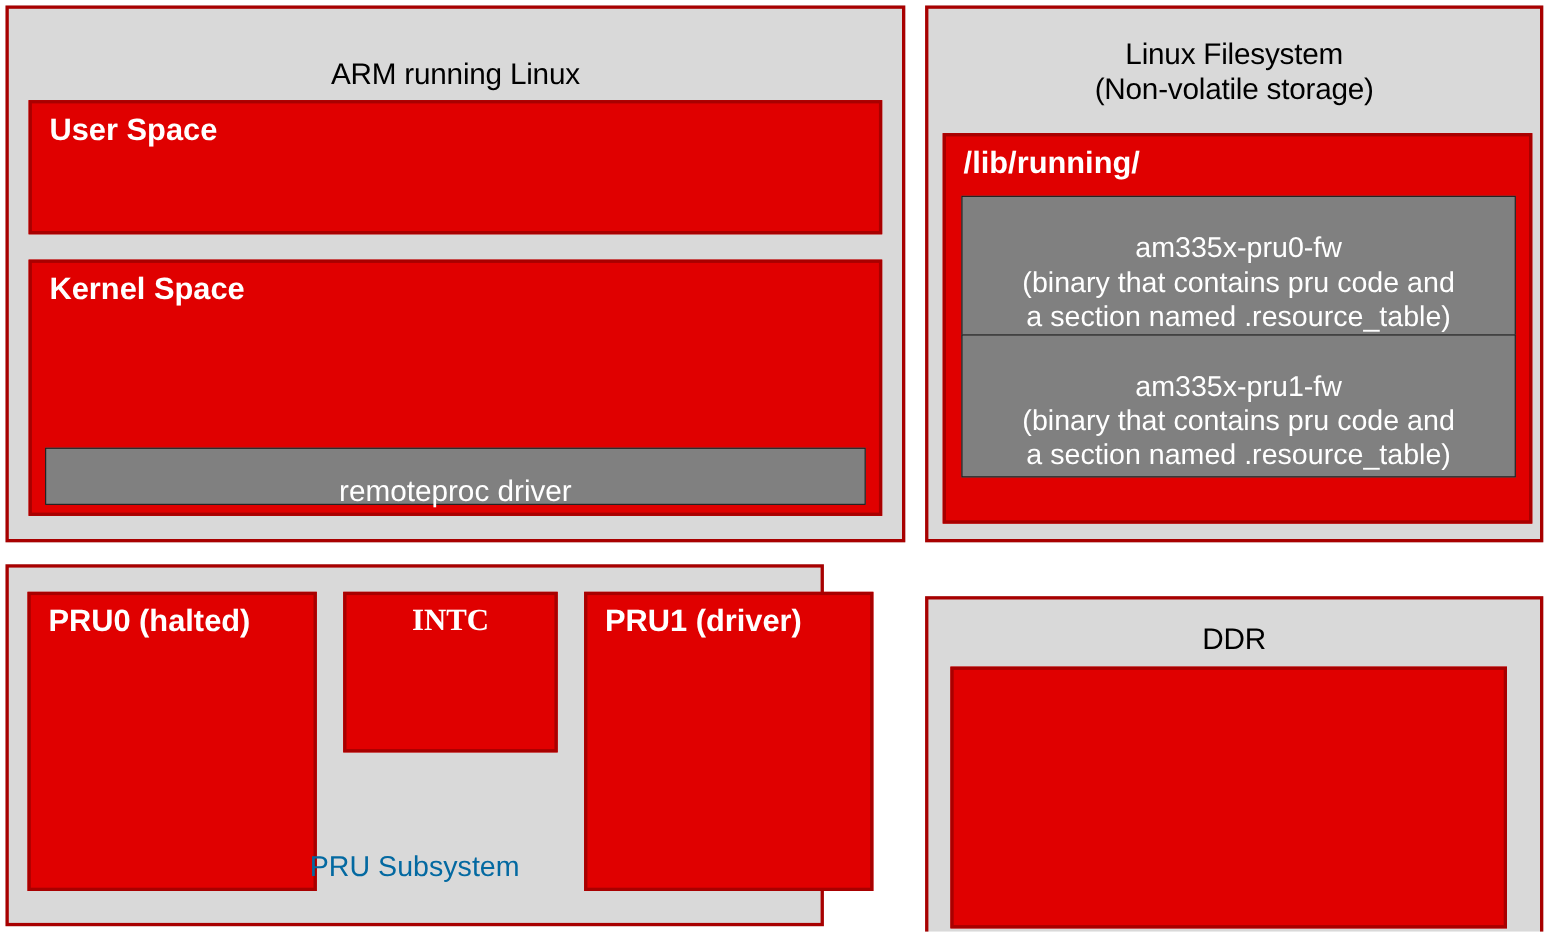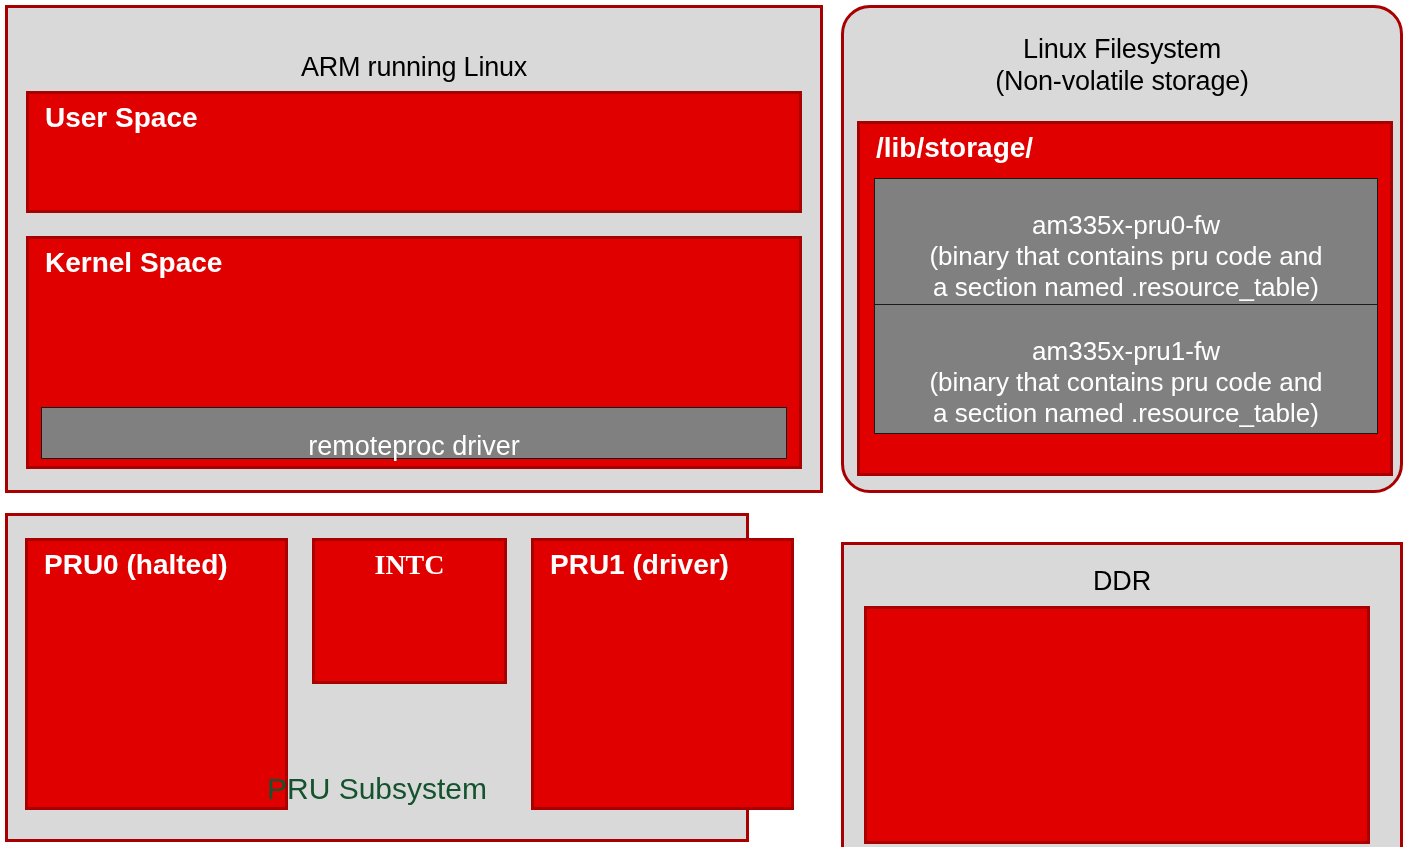--- a/index.html
+++ b/index.html
@@ -90,36 +90,36 @@
     padding: 0 4px;
     margin-top: 27px;
   }
   .graybox-text.single {
     font-size: 27px;
   }
 
   
   .panel-caption {
     position: absolute;
-    color: #14532d;
-    font-size: 30px;
+    color: #0369a1;
+    font-size: 26px;
     font-weight: normal;
     text-align: center;
     white-space: nowrap;
   }
 
   
   #panel-arm        { left: 5px;   top: 5px;    width: 818px; height: 488px; padding-left: 33px; }
   #title-arm        { top: 44px; }
   #box-user-space   { left: 18px;  top: 83px;   width: 776px; height: 122px; }
   #box-kernel-space { left: 18px;  top: 228px;  width: 776px; height: 233px; }
   #box-remoteproc   { left: 12px;  top: 168px;  width: 746px; height: 52px; }
 
   
-  #panel-fs         { left: 841px; top: 5px;    width: 562px; height: 488px; border-radius: 29px; }
+  #panel-fs         { left: 841px; top: 5px;    width: 562px; height: 488px; }
   #title-fs         { top: 26px; }
   #box-libfirmware  { left: 13px;  top: 113px;  width: 536px; height: 355px; }
   #fw-pru0          { left: 14px;  top: 54px;   width: 504px; height: 130px; }
   #fw-pru1          { left: 14px;  top: 180px;  width: 504px; height: 130px; }
 
   
   #panel-pruss      { left: 5px;   top: 513px;  width: 744px; height: 329px; }
   #box-pru0         { left: 17px;  top: 22px;   width: 263px; height: 272px; }
   #box-intc         { left: 304px; top: 22px;   width: 195px; height: 146px; }
   #box-pru1         { left: 523px; top: 22px;   width: 263px; height: 272px; }
@@ -149,21 +149,21 @@
     <div class="redbox" id="box-user-space">
       <div class="redbox-label left">User Space</div>
     </div>
   </div>
 
   <div class="panel" id="panel-fs">
     <div class="panel-title" id="title-fs">Linux Filesystem
 (Non-volatile storage)</div>
 
     <div class="redbox" id="box-libfirmware">
-      <div class="redbox-label left">/lib/storage/</div>
+      <div class="redbox-label left">/lib/running/</div>
 
       <div class="graybox" id="fw-pru0">
         <div class="graybox-text">am335x-pru0-fw
 (binary that contains pru code and
 a section named .resource_table)</div>
       </div>
 
       <div class="graybox" id="fw-pru1">
         <div class="graybox-text">am335x-pru1-fw
 (binary that contains pru code and

